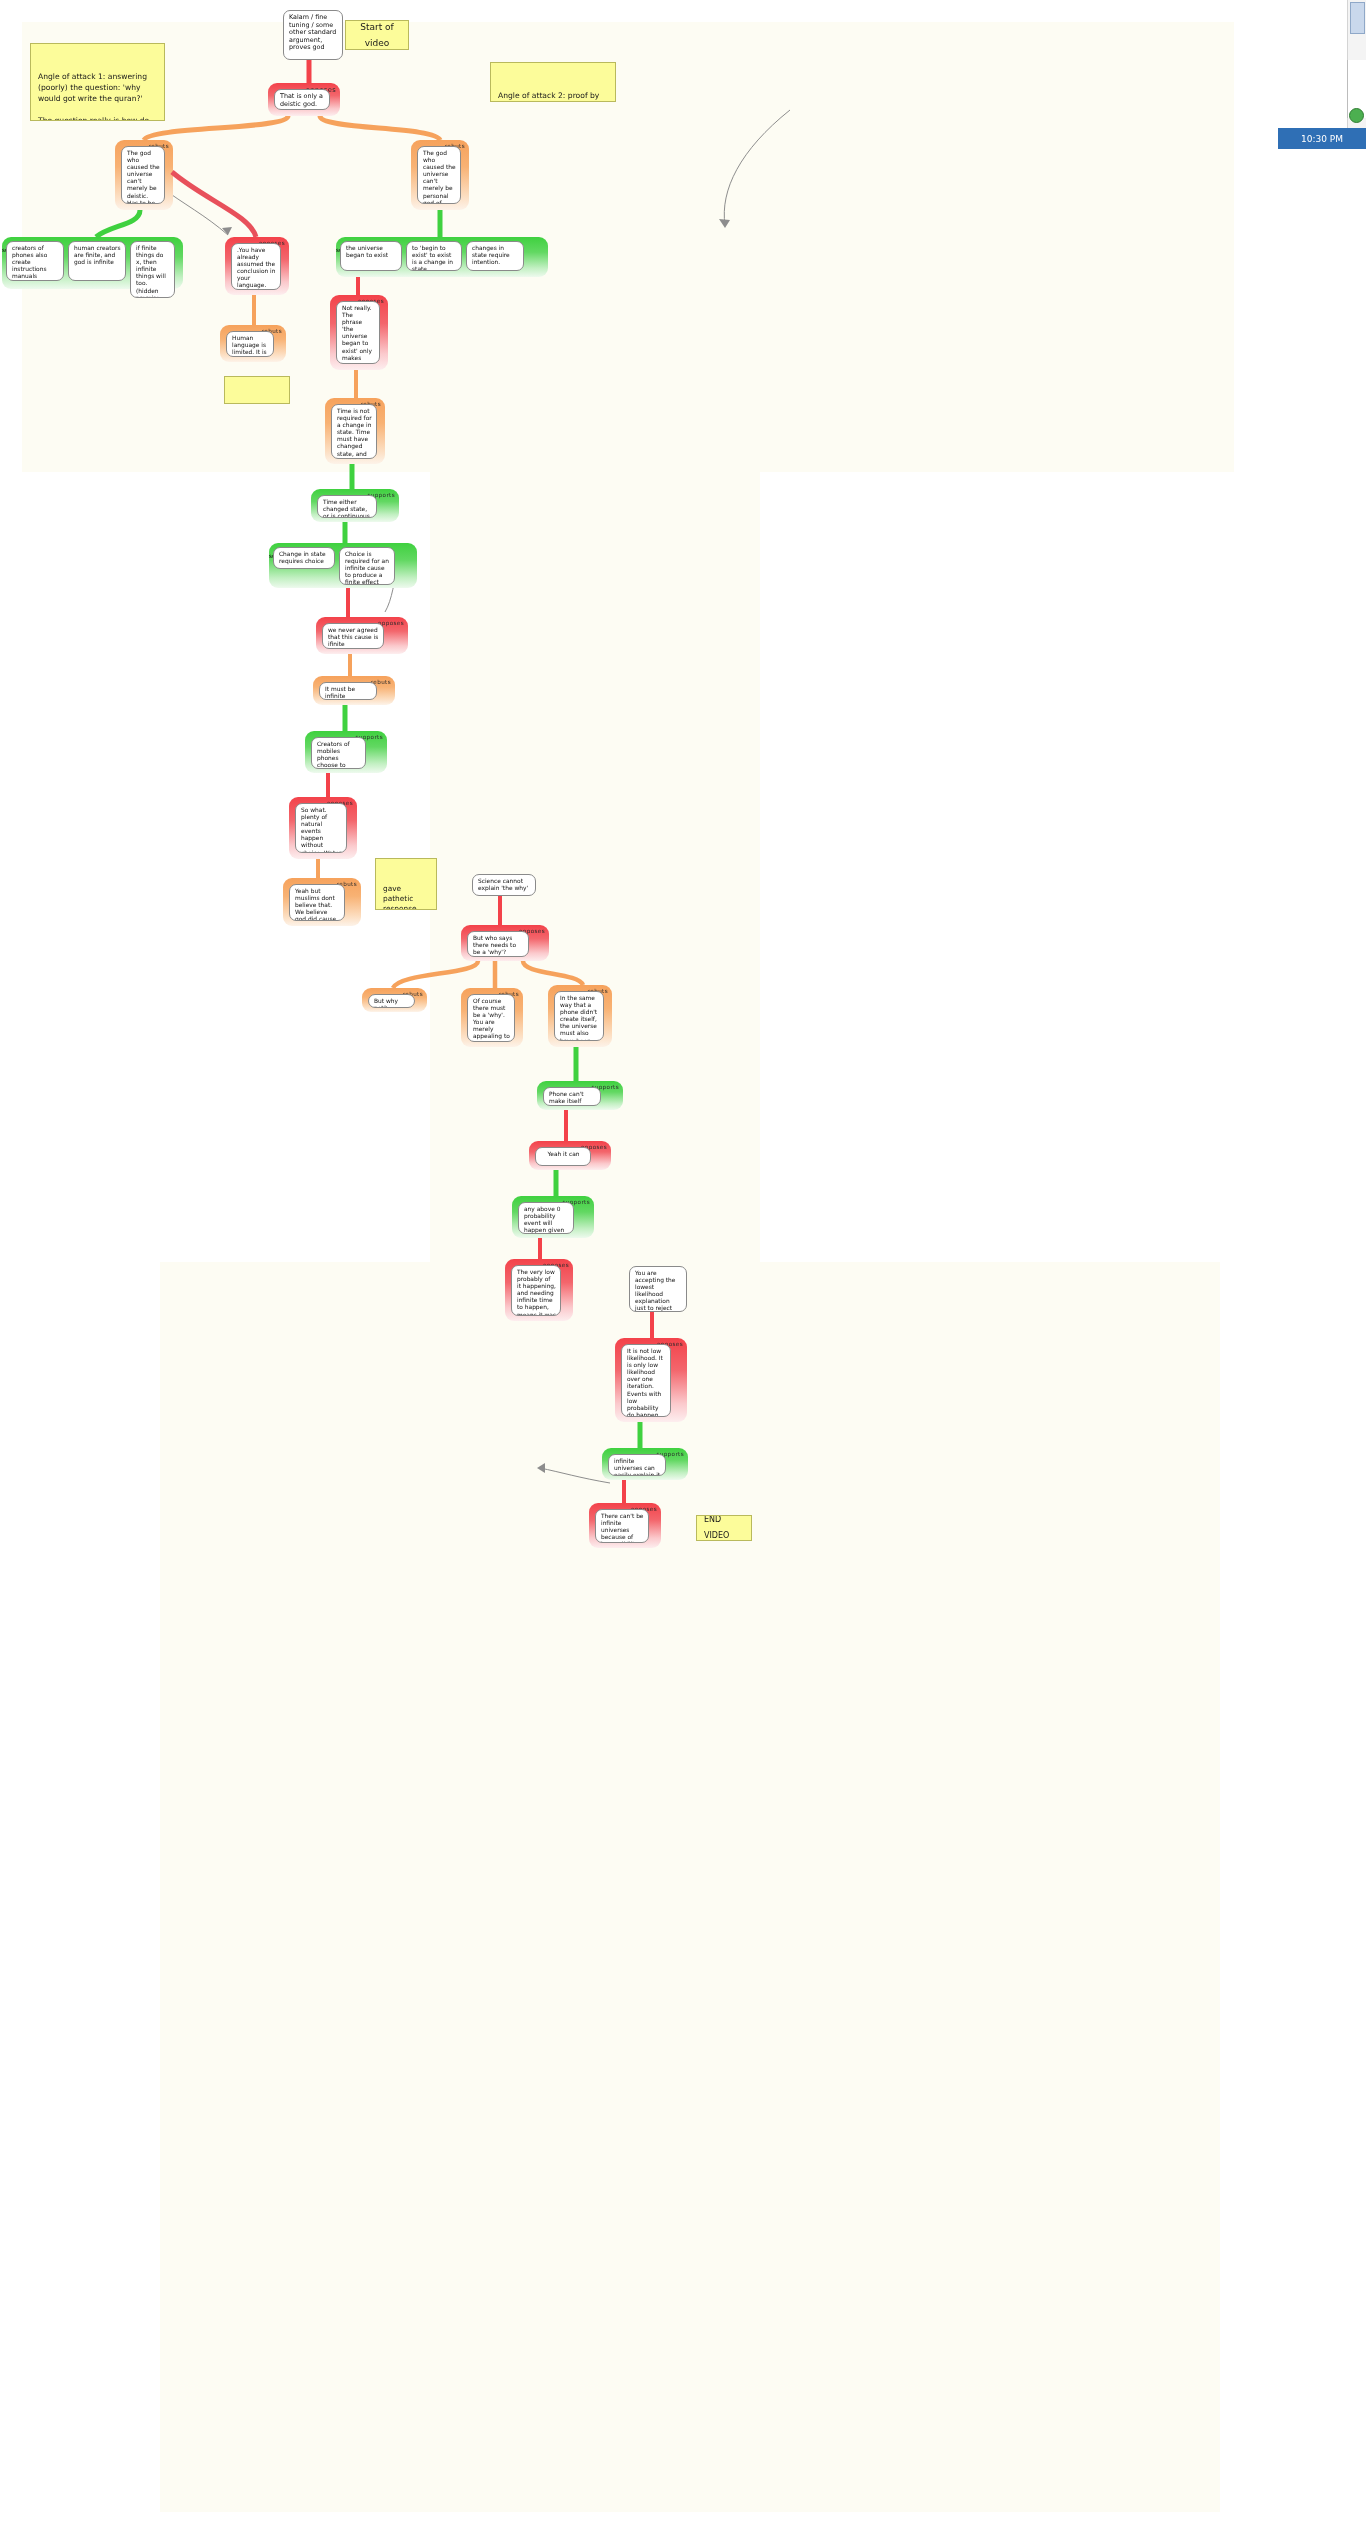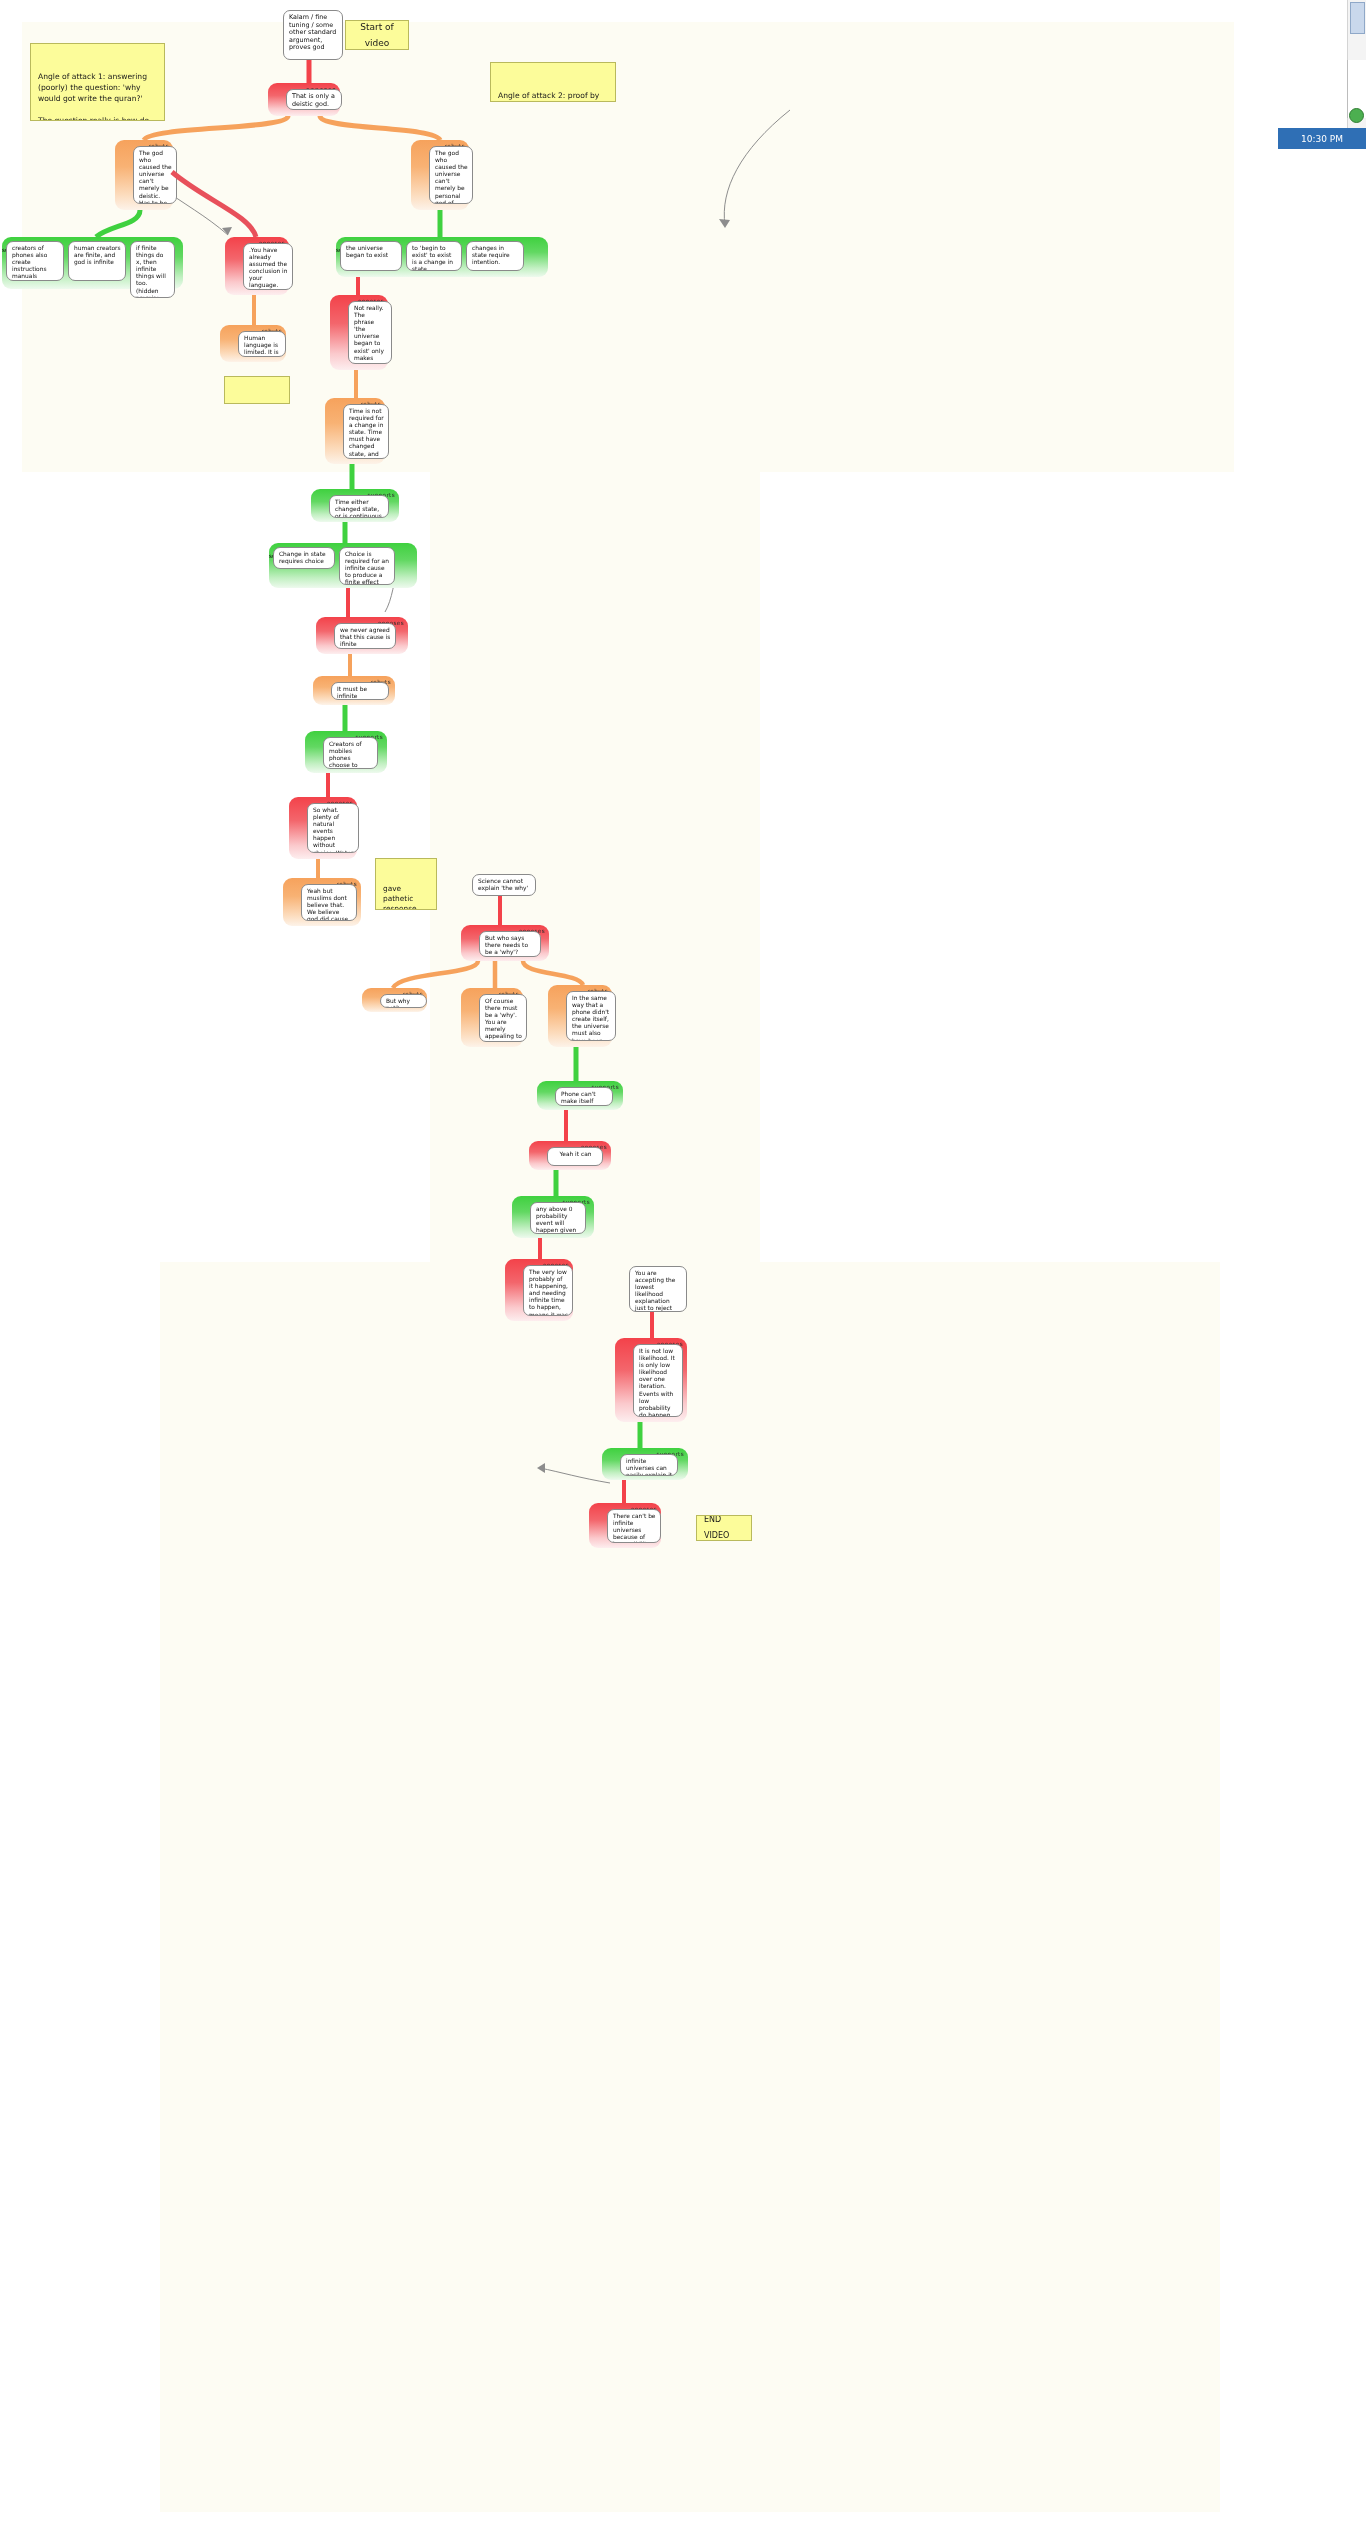--- a/index.html
+++ b/index.html
@@ -7,21 +7,21 @@
     width:1366px;height:2540px;position:relative;
     background:#ffffff;
     font-family:"DejaVu Sans", sans-serif;
     overflow:hidden;
   }
   
   .canvas-tint{position:absolute;background:#fdfcf3;}
   
   .node{position:absolute;box-sizing:border-box;border-radius:9px;}
   .node .inner{
-    position:absolute;left:18px;top:6px;
+    position:absolute;left:6px;top:6px;
     box-sizing:border-box;
     background:#ffffff;
     border:1px solid #8a8a8a;
     border-radius:7px;
     padding:3px 4px 2px 5px;
     font-size:8.5px;line-height:10.4px;color:#111;
     overflow:hidden;
     white-space:pre-line;
   }
   .node .reltag{

